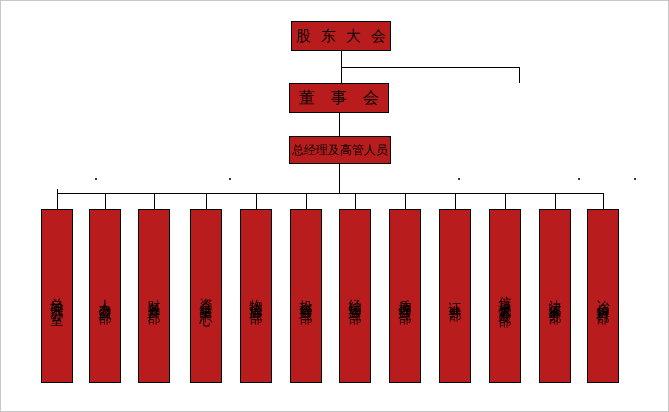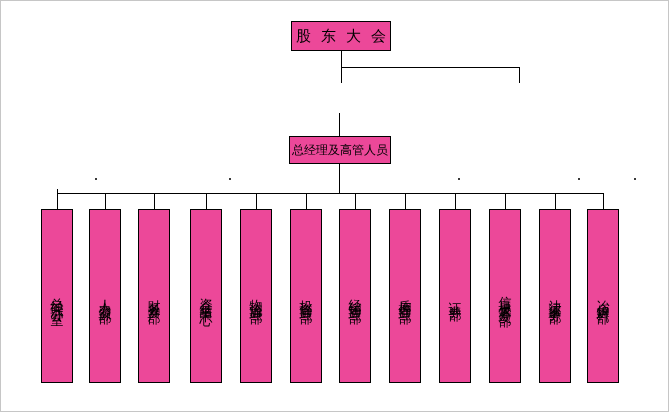--- a/index.html
+++ b/index.html
@@ -11,21 +11,21 @@
     background: #ffffff;
     border: 1px solid #c6c6c6;
     font-family: "DejaVu Sans", sans-serif;
     color: #000000;
     overflow: hidden;
   }
   .node {
     position: absolute;
     box-sizing: border-box;
     border: 1px solid #000000;
-    background: #ec4899;
+    background: #b91c1c;
     display: flex;
     align-items: center;
     justify-content: center;
     text-align: center;
   }
   
   .node-h .lbl { white-space: nowrap; }
   .node-shareholders { left: 290px; top: 20px; width: 100px; height: 30px; font-size: 15px; }
   .node-shareholders .lbl { letter-spacing: 10px; margin-right: -10px; }
   .node-board       { left: 288px; top: 82px; width: 100px; height: 30px; font-size: 16px; }
@@ -59,20 +59,23 @@
 <div id="canvas">
 
   <div class="node node-h node-shareholders">
     <span class="lbl">股东大会</span>
   </div>
 
   <div class="line vline" style="left:340px; top:50px; height:32px;"></div>
   <div class="line hline" style="left:340px; top:66px; width:179px;"></div>
   <div class="line vline" style="left:518px; top:66px; height:16px;"></div>
 
+  <div class="node node-h node-board">
+    <span class="lbl">董事会</span>
+  </div>
 
   <div class="line vline" style="left:338px; top:112px; height:23px;"></div>
 
   <div class="node node-h node-gm">
     <span class="lbl">总经理及高管人员</span>
   </div>
 
   <div class="line vline" style="left:338px; top:163px; height:29px;"></div>
   <div class="line hline" style="left:56px; top:192px; width:547px;"></div>
   <div class="line vline" style="left:56px; top:188px; height:4px;"></div>

